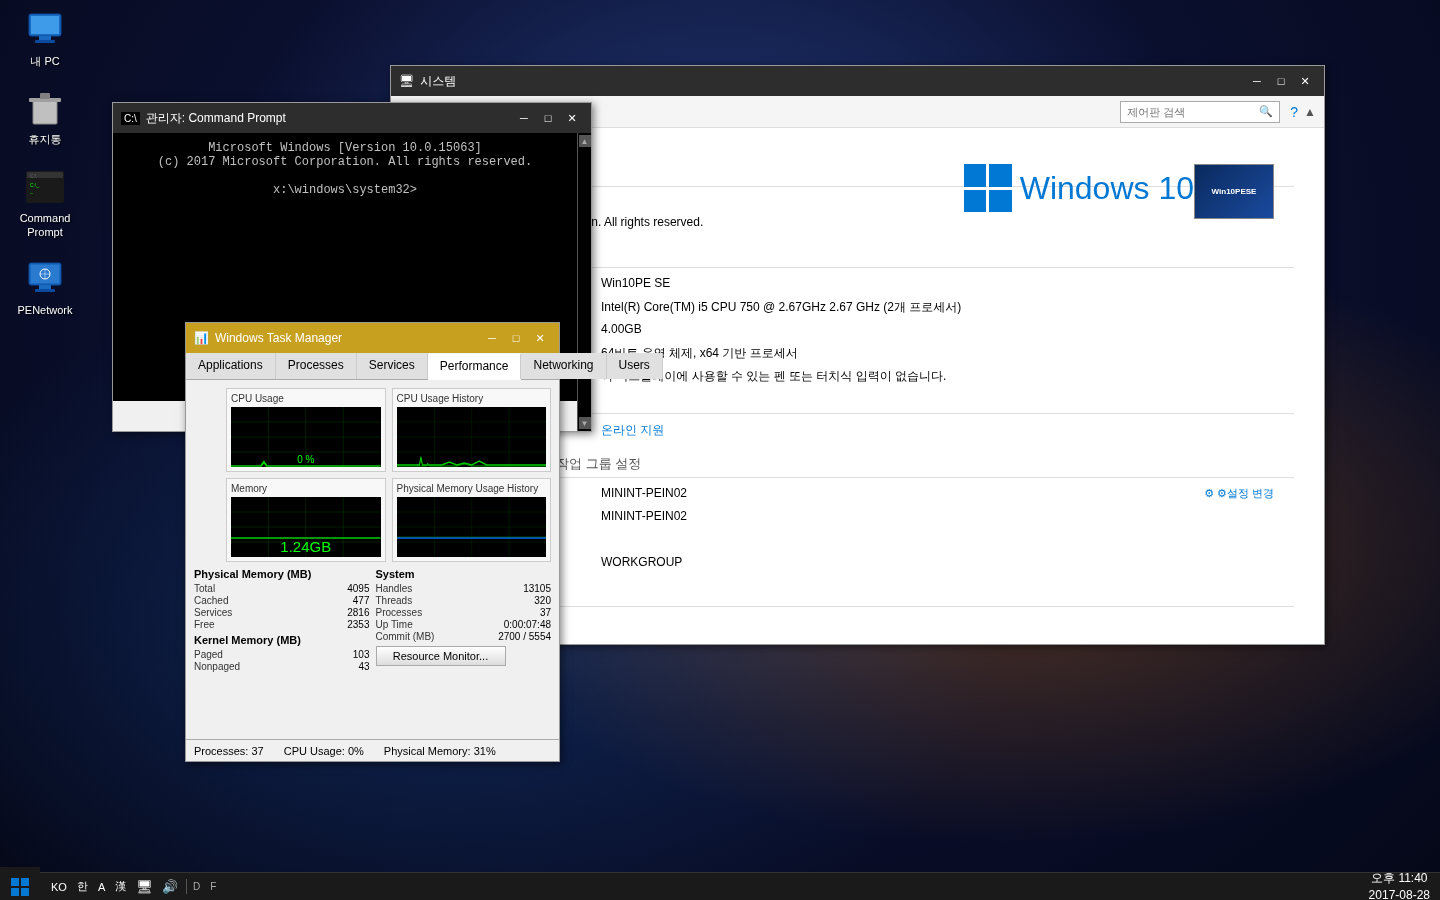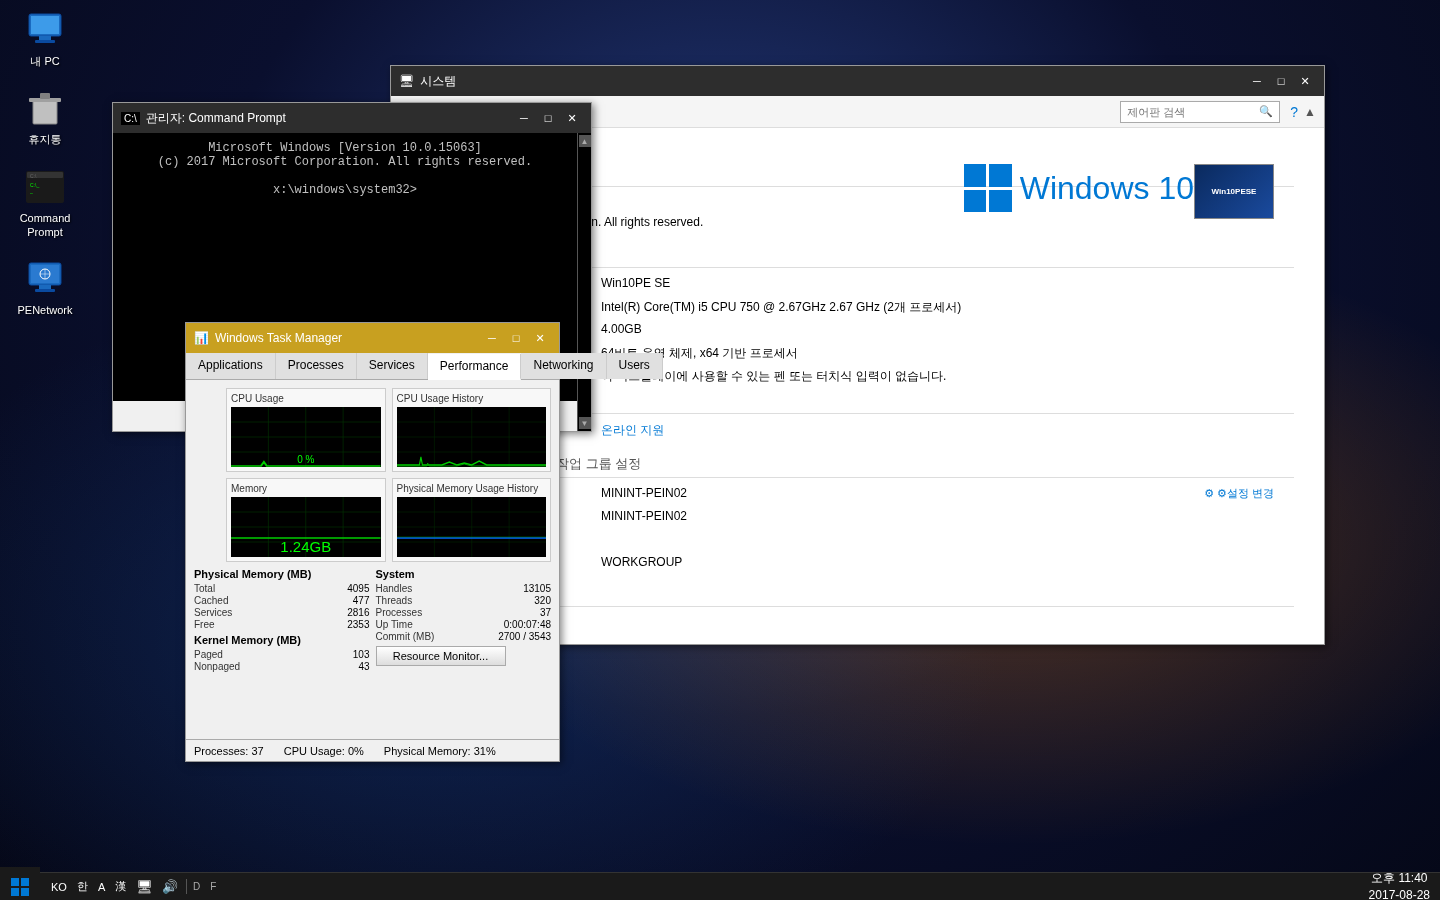--- a/index.html
+++ b/index.html
@@ -785,21 +785,21 @@
           <div class="stat-row">
             <span class="stat-label">Processes</span>
             <span class="stat-val">37</span>
           </div>
           <div class="stat-row">
             <span class="stat-label">Up Time</span>
             <span class="stat-val">0:00:07:48</span>
           </div>
           <div class="stat-row">
             <span class="stat-label">Commit (MB)</span>
-            <span class="stat-val">2700 / 3543</span>
+            <span class="stat-val">2700 / 5554</span>
           </div>
           <div class="resource-btn">
             <span>Resource Monitor...</span>
           </div>
         </div>
       </div>
     </div>
 
     <div class="taskman-statusbar">
       <span>Processes: 37</span>

